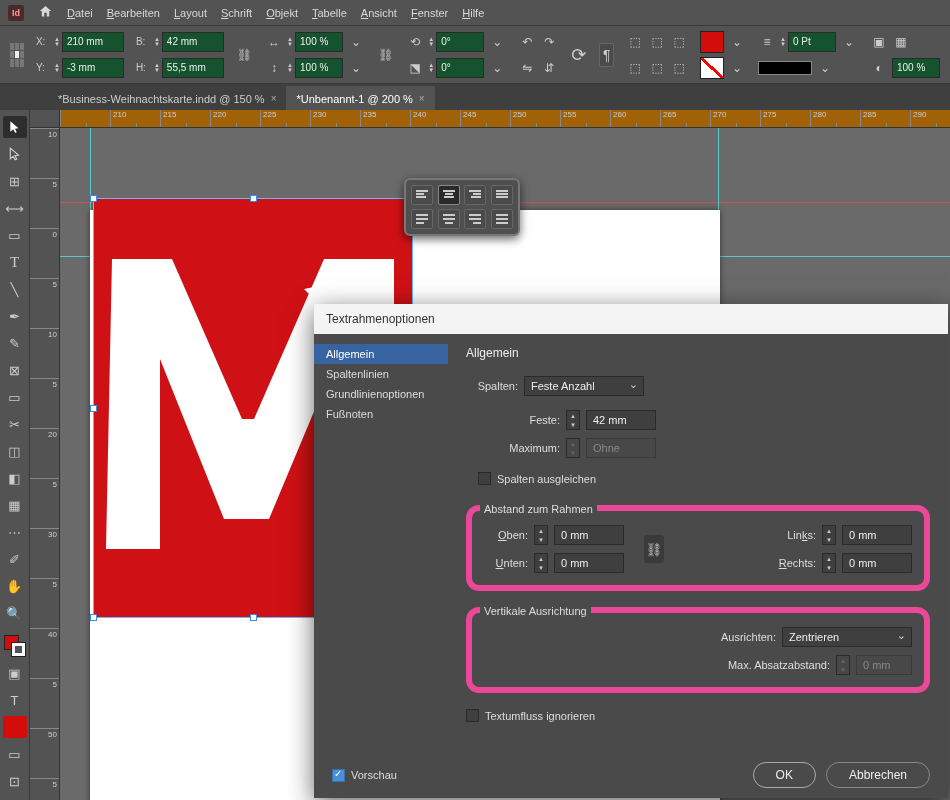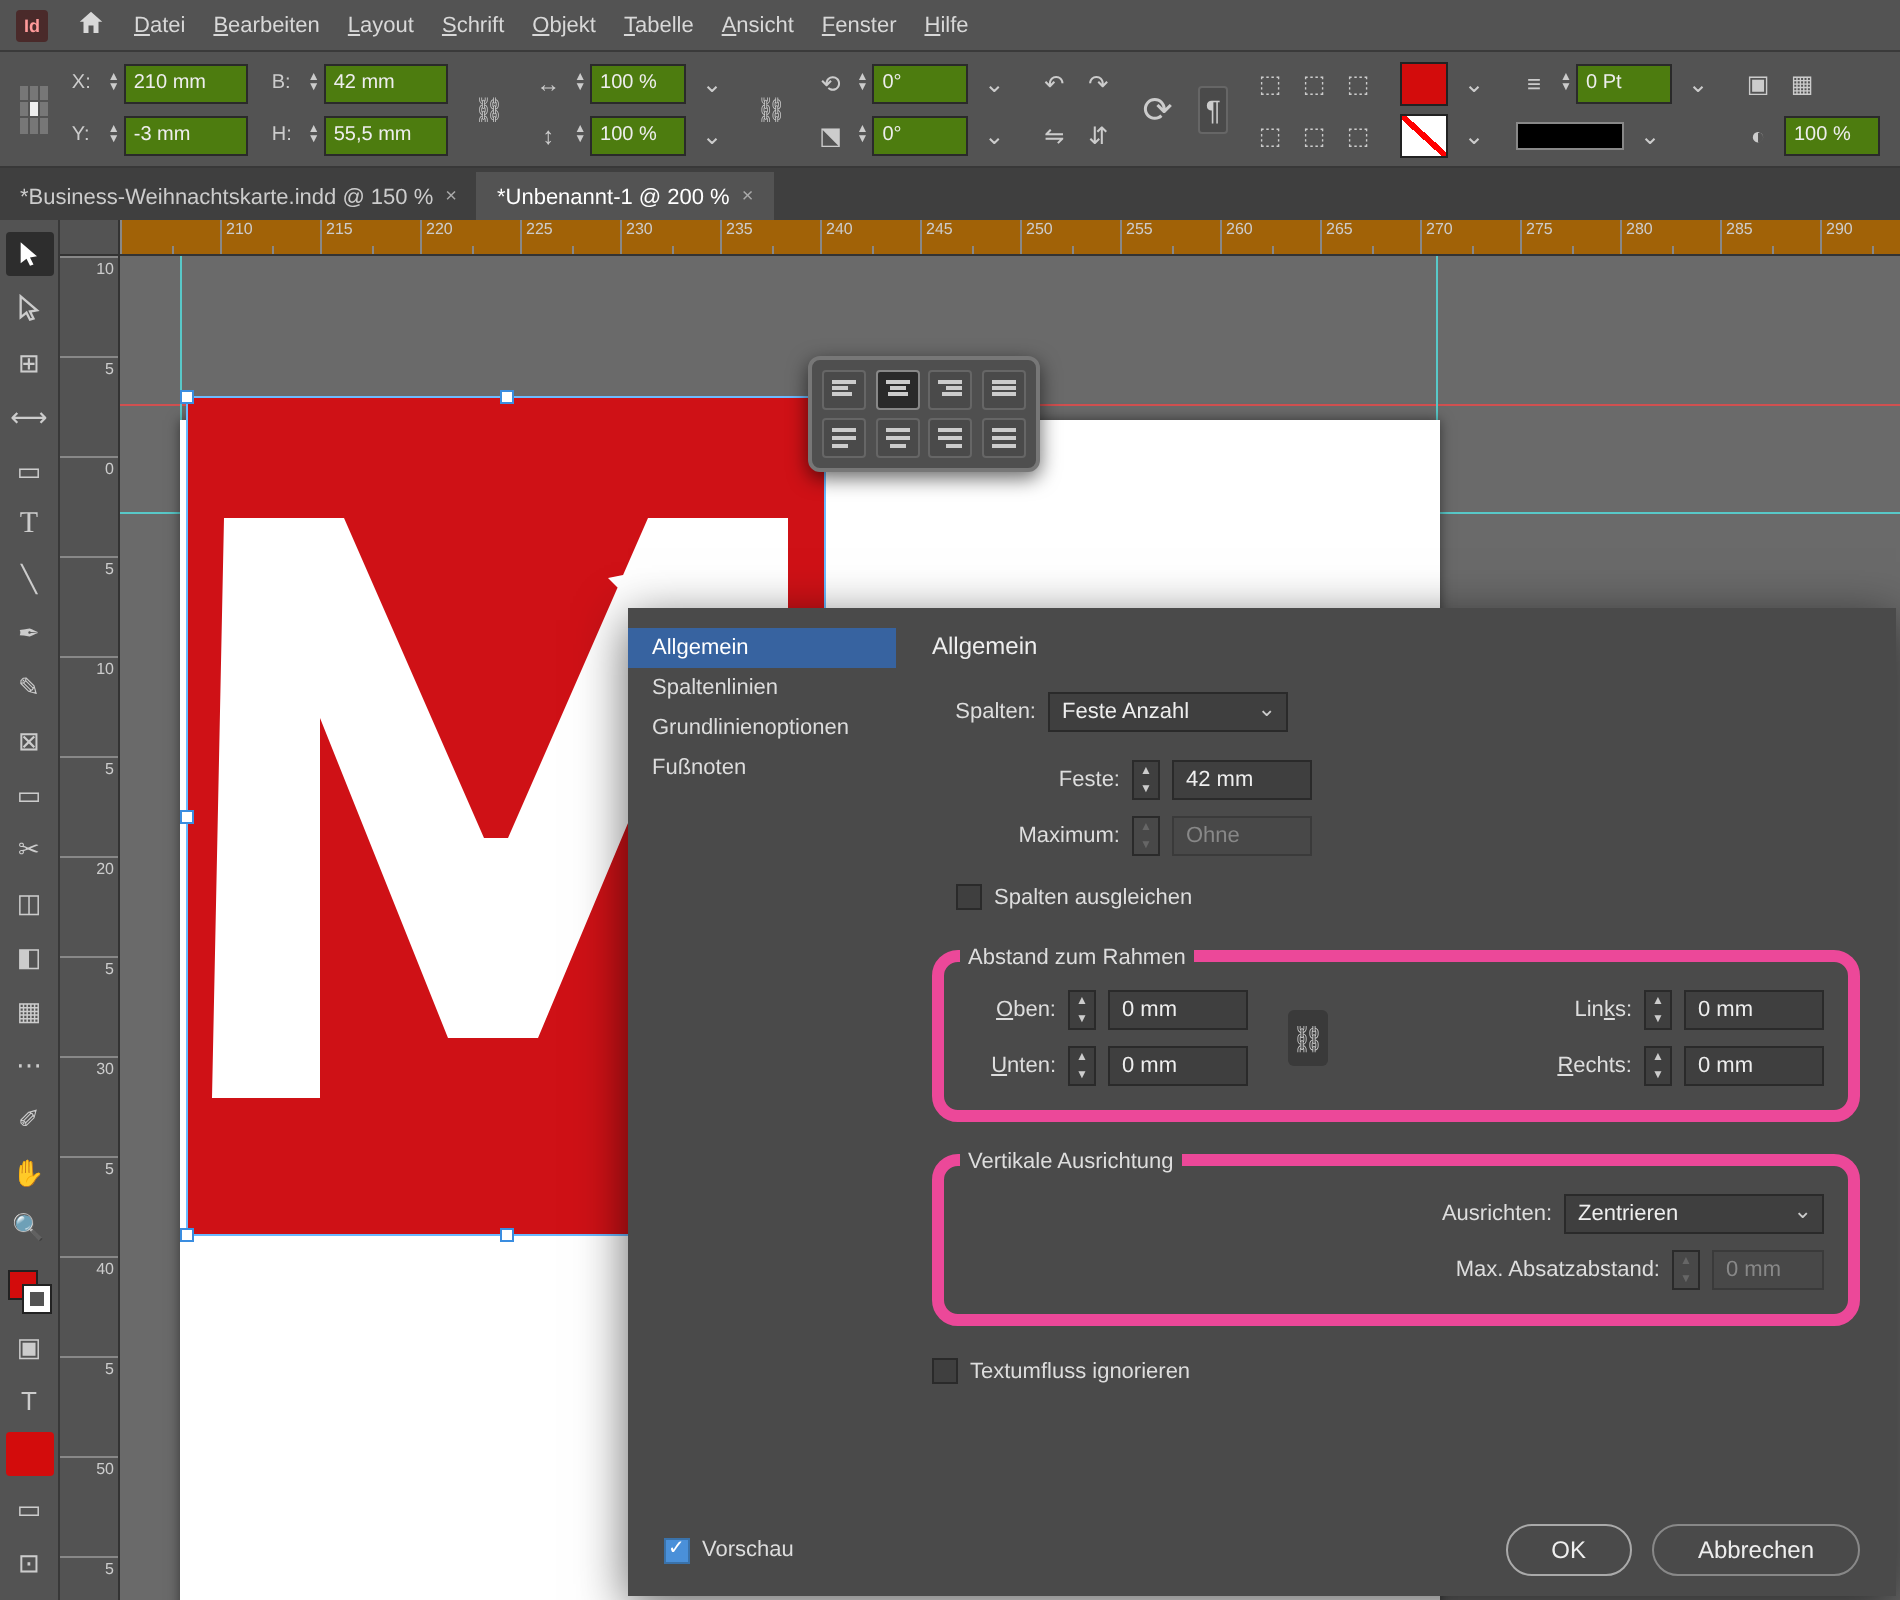--- a/index.html
+++ b/index.html
@@ -10,35 +10,35 @@
 .menubar .app-icon { width: 16px; height: 16px; background: #4a2a2a; border-radius: 2px; display: flex; align-items: center; justify-content: center; font-size: 9px; color: #ff9a9a; font-weight: bold; }
 .menubar .home-icon { color: #d8d8d8; font-size: 14px; }
 .menubar span.mi { cursor: default; }
 .menubar span.mi u { text-decoration: underline; }
 
 
 .controlbar { height: 58px; background: #535353; display: flex; align-items: center; padding: 4px 10px; gap: 12px; border-bottom: 1px solid #383838; }
 .ctl-group { display: flex; flex-direction: column; gap: 4px; }
 .ctl-row { display: flex; align-items: center; gap: 4px; height: 22px; }
 .ctl-label { font-size: 10px; color: #ccc; min-width: 14px; }
-.ctl-input { background: #4d7c0f; border: 1px solid #2a2a2a; color: #eee; font-size: 10px; height: 20px; padding: 0 4px; width: 62px; }
+.ctl-input { background: #14532d; border: 1px solid #2a2a2a; color: #eee; font-size: 10px; height: 20px; padding: 0 4px; width: 62px; }
 .ctl-input.small { width: 48px; }
 .spin-icon { display: inline-flex; flex-direction: column; color: #ccc; font-size: 6px; line-height: 5px; margin-right: -2px; }
 .ctl-icon { width: 18px; height: 18px; display: flex; align-items: center; justify-content: center; color: #ccc; border: 1px solid transparent; font-size: 12px; }
 .ctl-icon.boxed { border: 1px solid #666; background: #4a4a4a; border-radius: 2px; }
 .color-swatch { width: 24px; height: 22px; background: #d30c0c; border: 1px solid #222; }
 .color-swatch.none { background: #fff; position: relative; }
 .color-swatch.none::after { content:""; position:absolute; left:0; top:0; right:0; bottom:0; background: linear-gradient(to top right, transparent 45%, red 45%, red 55%, transparent 55%); }
 .stroke-preview { width: 54px; height: 14px; background: #000; border: 1px solid #888; }
 .ref-grid { width: 24px; height: 24px; display: grid; grid-template: repeat(3,1fr)/repeat(3,1fr); gap: 1px; }
 .ref-grid span { background: #777; }
 .ref-grid span.sel { background: #eee; }
 
 
-.tabbar { height: 26px; background: #3f3f3f; display: flex; align-items: flex-end; }
+.tabbar { height: 26px; background: #3f3f3f; display: flex; align-items: flex-end; padding-left: 48px; }
 .tab { height: 24px; padding: 0 10px; display: flex; align-items: center; gap: 6px; font-size: 11px; color: #ccc; background: #3f3f3f; border-top: 1px solid transparent; cursor: default; }
 .tab.active { background: #535353; color: #fff; }
 .tab .close { font-size: 10px; color: #aaa; }
 
 
 .workspace { position: absolute; top: 110px; left: 0; right: 0; bottom: 0; display: flex; }
 .toolbox { width: 30px; background: #535353; border-right: 1px solid #383838; display: flex; flex-direction: column; align-items: center; padding-top: 6px; gap: 5px; }
 .tool { width: 24px; height: 22px; display: flex; align-items: center; justify-content: center; color: #ccc; font-size: 13px; border-radius: 2px; }
 .tool.active { background: #2d2d2d; color: #fff; }
 .tool svg { width: 14px; height: 14px; }
@@ -419,20 +419,23 @@
   <div class="ab">
       <svg viewBox="0 0 14 12">
         <rect x="1" y="1" width="12" height="2" fill="#ccc"></rect>
         <rect x="1" y="5" width="12" height="2" fill="#ccc"></rect>
         <rect x="1" y="9" width="12" height="2" fill="#ccc"></rect>
       </svg>
     </div>
 </div>
 
 <div class="dialog">
+  <div class="dialog-title">
+      <span>Textrahmenoptionen</span>
+    </div>
   <div class="dialog-body">
     <div class="dialog-side">
       <div class="item sel">Allgemein</div>
       <div class="item">Spaltenlinien</div>
       <div class="item">Grundlinienoptionen</div>
       <div class="item">Fußnoten</div>
     </div>
     <div class="dialog-main">
       <h3>Allgemein</h3>
 

